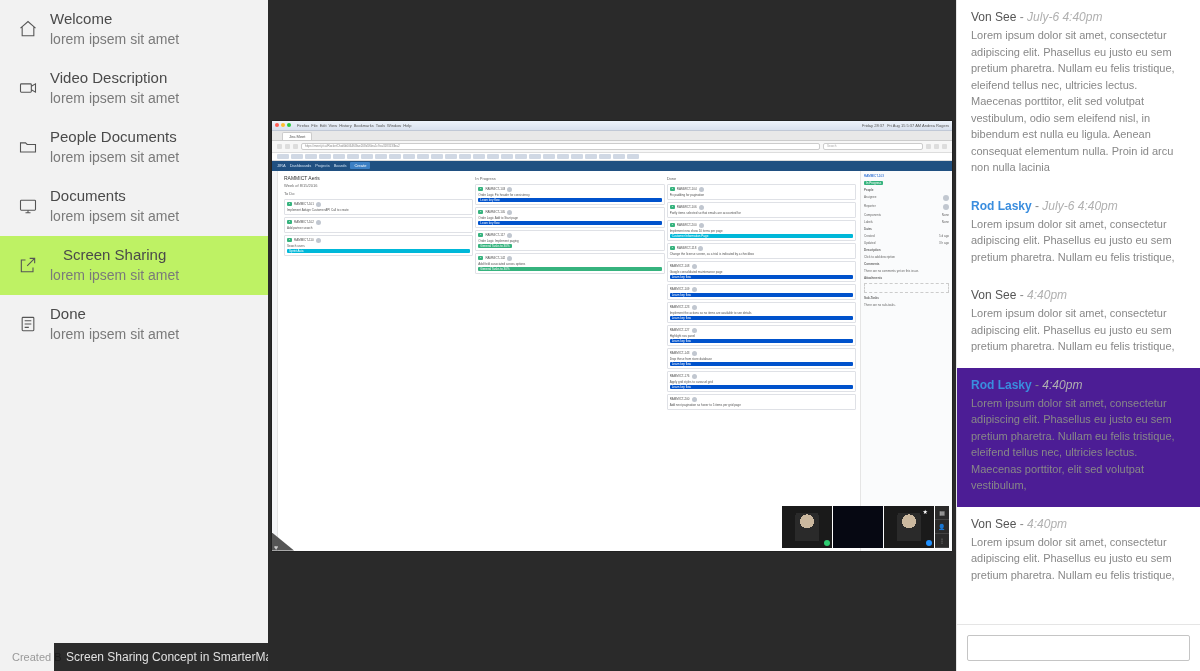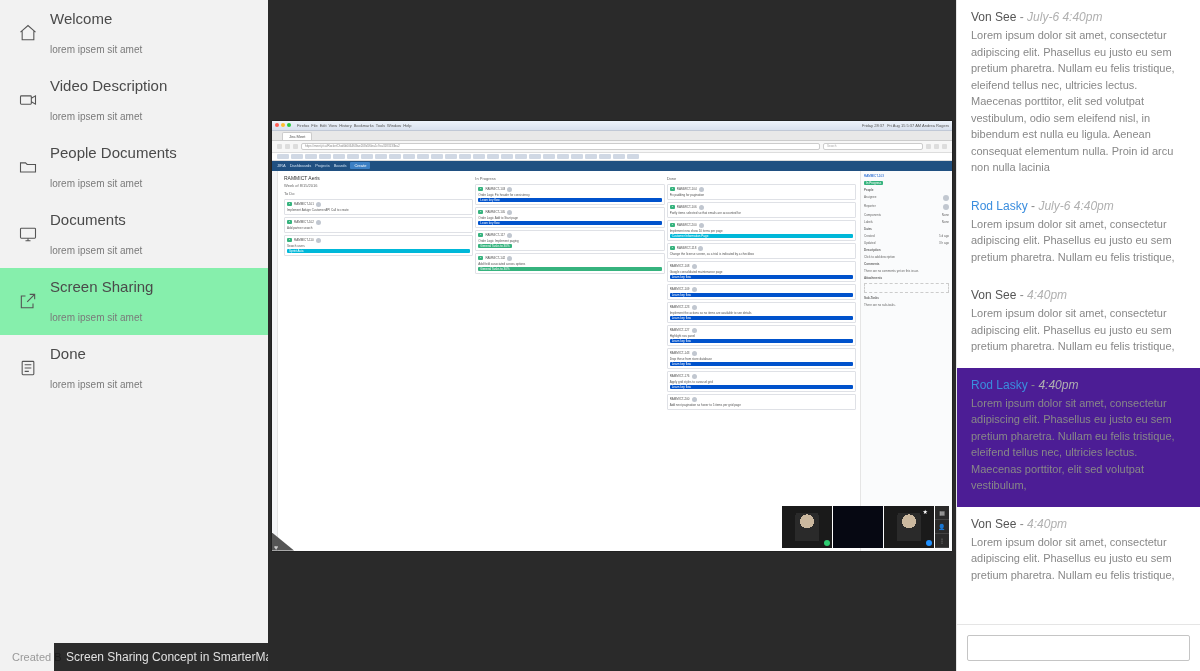--- a/index.html
+++ b/index.html
@@ -3,26 +3,26 @@
 <meta charset="utf-8">
 <style>
 * { margin: 0; padding: 0; box-sizing: border-box; }
 html, body { width: 1200px; height: 671px; overflow: hidden; font-family: "Segoe UI", Arial, sans-serif; background: #fff; }
 .app { display: flex; width: 100%; height: 100%; }
 
 
 .sidebar { width: 268px; background: #f2f2f2; display: flex; flex-direction: column; }
 .nav { flex: 1; }
 .nav-item { display: flex; align-items: center; padding: 10px 16px 12px 14px; cursor: pointer; }
-.nav-item.active { background: #86efac; }
+.nav-item.active { background: #bef264; text-align: center; }
 .nav-icon { width: 28px; display: flex; align-items: center; justify-content: center; margin-right: 8px; color: #555; }
 .nav-icon svg { width: 20px; height: 20px; stroke: #555; fill: none; stroke-width: 1.3; }
 .nav-text { display: flex; flex-direction: column; }
 .nav-title { font-size: 15px; font-weight: 300; color: #4a4a4a; line-height: 1.2; }
-.nav-sub { font-size: 10px; color: #7a7a7a; margin-top: 16px; }
+.nav-sub { font-size: 14px; color: #7a7a7a; margin-top: 3px; }
 .footer-bar { height: 28px; display: flex; align-items: center; padding: 0 12px; background: #f2f2f2; color: #9a9a9a; font-size: 11px; position: relative; }
 .footer-badge { position: absolute; left: 54px; right: 0; top: 0; bottom: 0; background: rgba(0,0,0,0.82); color: #e0e0e0; display: flex; align-items: center; padding: 0 12px; font-size: 12px; white-space: nowrap; }
 
 
 .stage { flex: 1; background: #2a2a2a; position: relative; display: flex; align-items: center; justify-content: center; }
 .shared-screen {
   width: 680px; height: 430px; background: #f4f4f4; position: relative; border-radius: 1px;
   box-shadow: 0 0 0 1px rgba(0,0,0,0.2);
 }
 
@@ -73,21 +73,21 @@
 .heart-tab { position: absolute; left: 0; bottom: 0; width: 22px; height: 18px; background: #555; clip-path: polygon(0 0, 100% 100%, 0 100%); }
 .heart-tab::after { content: "♥"; position: absolute; left: 2px; bottom: 0; font-size: 7px; color: #ccc; }
 
 
 .chat { width: 244px; background: #fff; display: flex; flex-direction: column; border-left: 1px solid #e5e5e5; }
 .msgs { flex: 1; overflow: hidden; }
 .msg { padding: 10px 14px 12px 14px; border-bottom: 1px solid transparent; }
 .msg.hl { background: #4c1d95; }
 .msg-head { font-size: 12px; margin-bottom: 3px; }
 .msg-author { color: #555; }
-.msg-author.link { color: #3a8dde; }
+.msg-author.link { color: #3a8dde; font-weight: bold; }
 .msg-sep { color: #888; }
 .msg-time { color: #b0b0b0; font-style: italic; font-size: 12px; }
 .msg-body { font-size: 11px; line-height: 1.5; color: #888; word-wrap: break-word; }
 .chat-input-wrap { padding: 10px; border-top: 1px solid #e5e5e5; }
 .chat-input { width: 100%; height: 26px; border: 1px solid #c5c5c5; border-radius: 2px; }
 
 </style>
 </head>
 <body>
 

